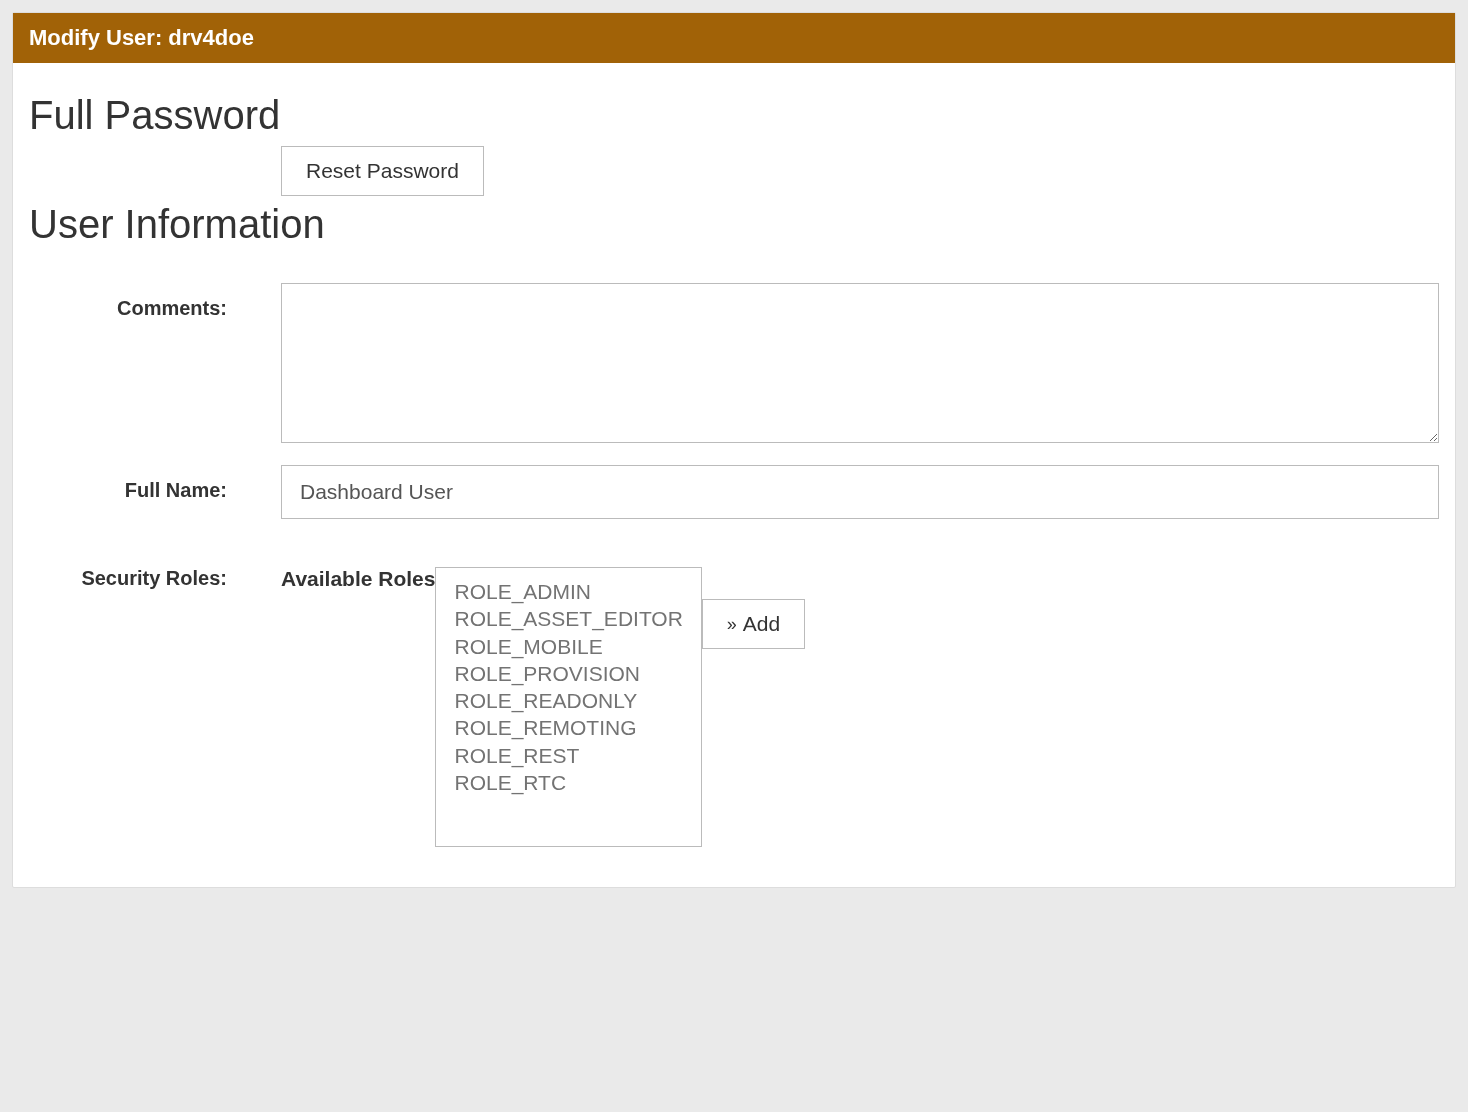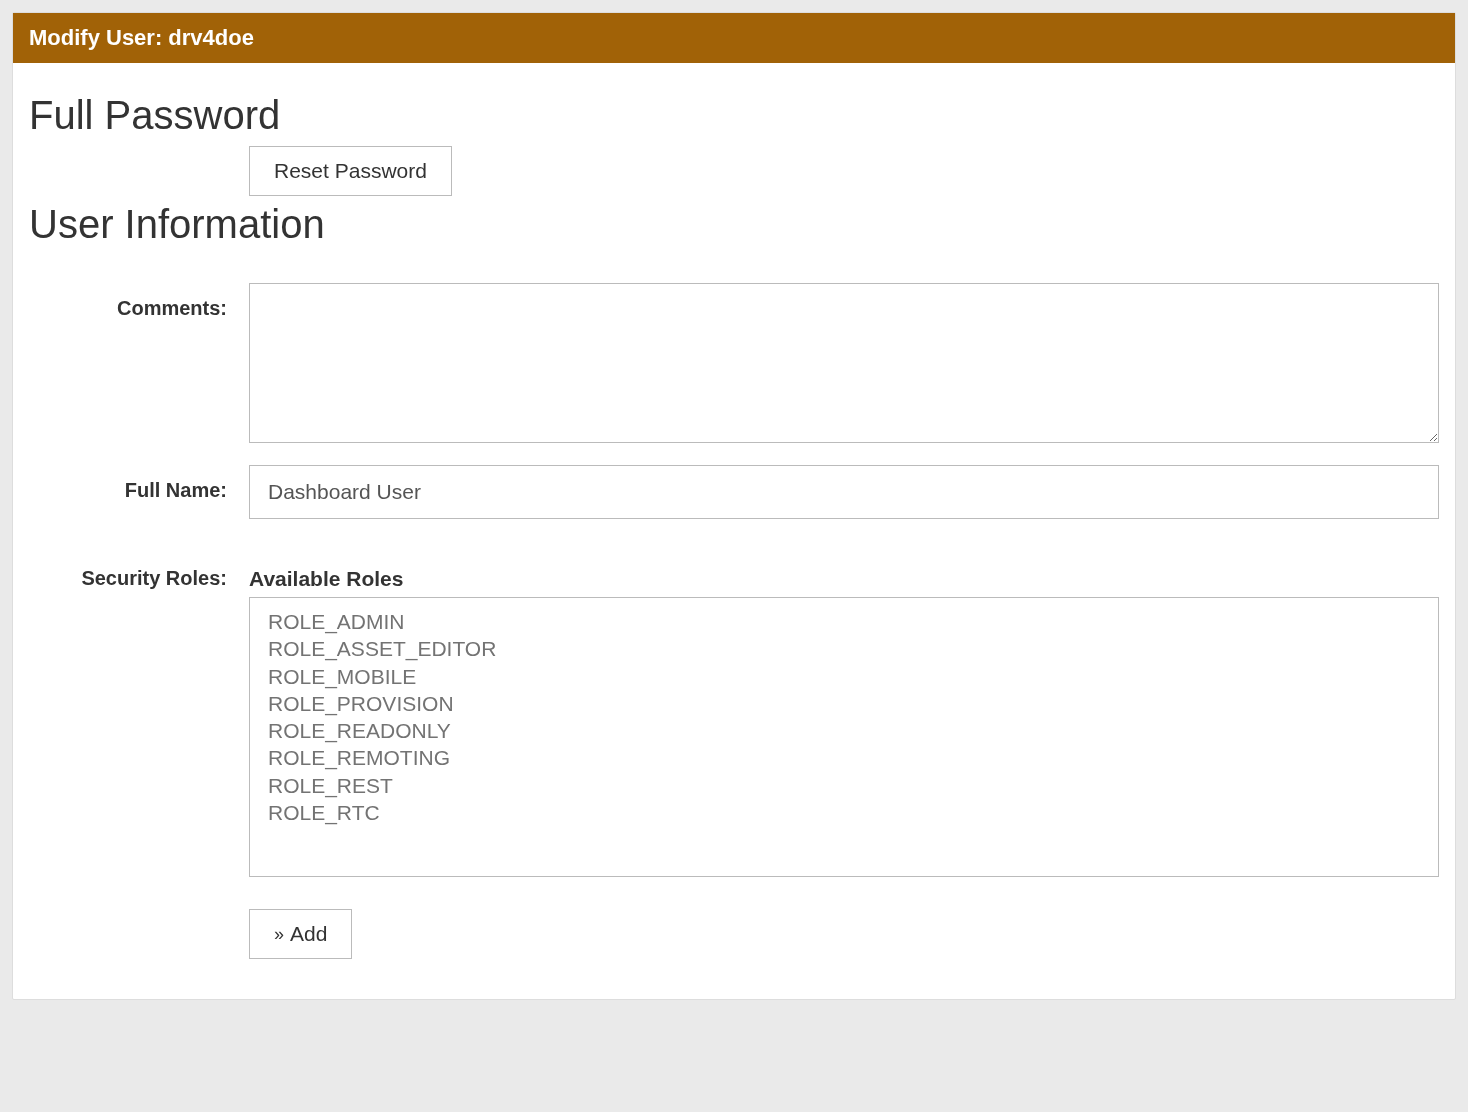--- a/index.html
+++ b/index.html
@@ -31,20 +31,21 @@
   h1.section {
     font-size: 40px;
     font-weight: 400;
     color: #333;
     margin: 18px 0 8px 0;
   }
   .row {
     display: flex;
     align-items: flex-start;
     margin-top: 18px;
+    gap: 32px;
   }
   .row.tight { margin-top: 6px; }
   .label-col {
     width: 220px;
     flex: 0 0 220px;
     text-align: right;
     padding-right: 22px;
     padding-top: 14px;
     font-weight: 700;
     font-size: 20px;
@@ -82,21 +83,21 @@
     background: #fff;
     resize: both;
   }
   .roles-grid {
     display: flex;
     gap: 60px;
   }
   .roles-col {
     flex: 1;
     display: flex;
-    flex-direction: column;
+    flex-direction: row;
   }
   .roles-heading {
     font-weight: 700;
     font-size: 21px;
     color: #333;
     margin-bottom: 6px;
   }
   .listbox {
     border: 1px solid #bbb;
     height: 280px;

